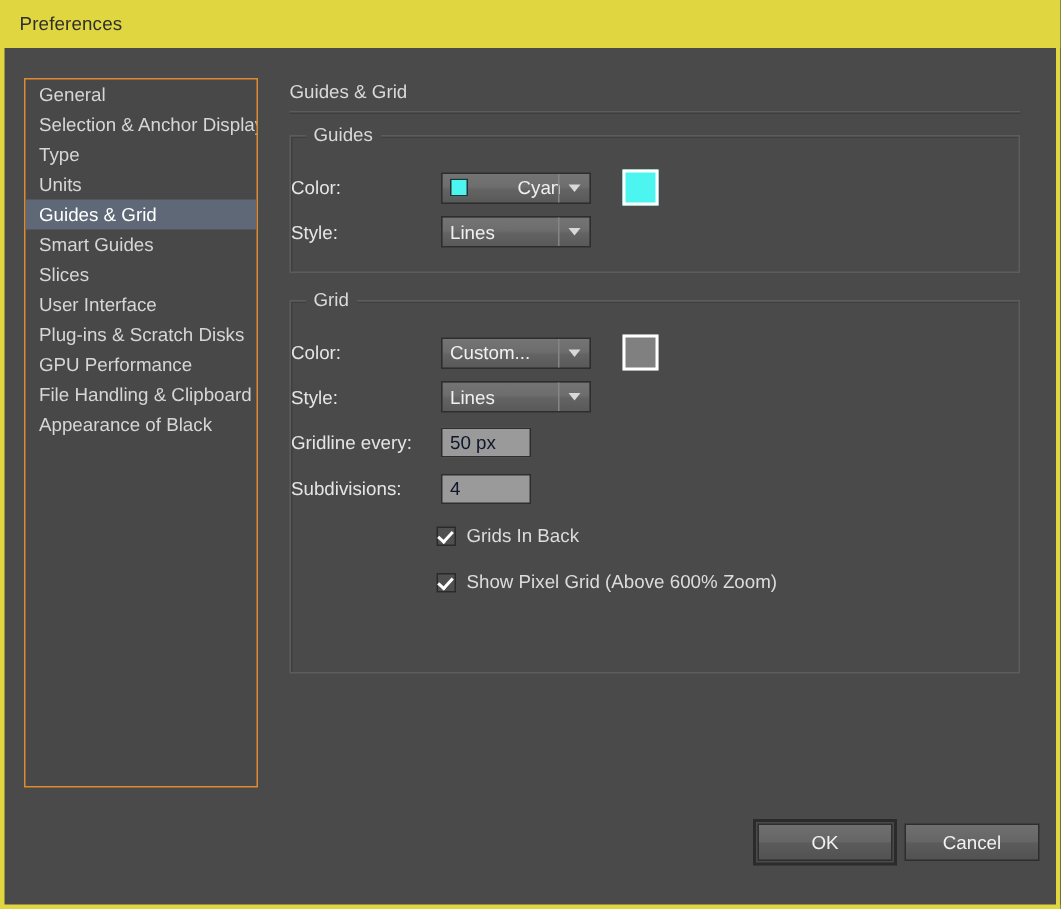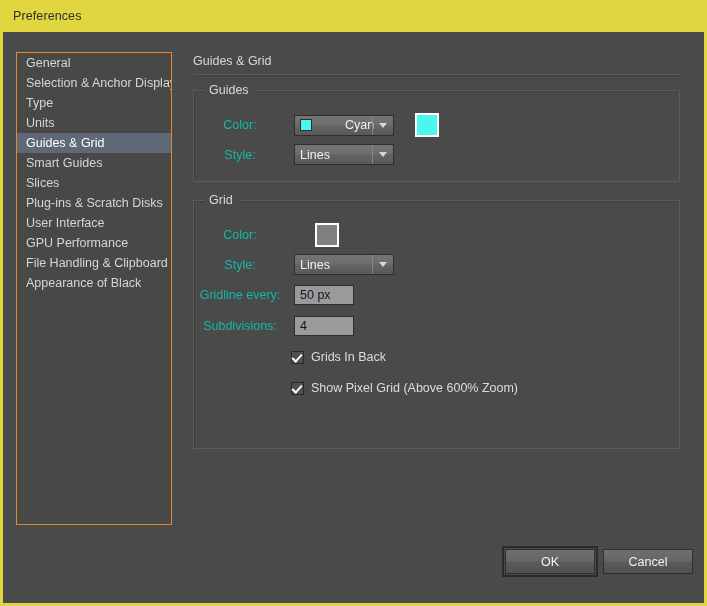--- a/index.html
+++ b/index.html
@@ -128,22 +128,22 @@
   }
 
   
   .row {
     position: absolute;
     display: flex;
     align-items: center;
   }
   .field-label {
     font-size: 12.5px;
-    color: #14b8a6;
-    text-align: center;
+    color: #e5e5e5;
+    text-align: left;
     width: 92px;
     margin-right: 8px;
     white-space: nowrap;
   }
 
   
   .combo {
     position: relative;
     height: 21px;
     width: 100px;
@@ -276,22 +276,22 @@
   </div>
 
   <div class="sidebar">
     <div class="sidebar-item">General</div>
     <div class="sidebar-item">Selection &amp; Anchor Display</div>
     <div class="sidebar-item">Type</div>
     <div class="sidebar-item">Units</div>
     <div class="sidebar-item selected">Guides &amp; Grid</div>
     <div class="sidebar-item">Smart Guides</div>
     <div class="sidebar-item">Slices</div>
+    <div class="sidebar-item">User Interface</div>
     <div class="sidebar-item">Plug-ins &amp; Scratch Disks</div>
-    <div class="sidebar-item">User Interface</div>
     <div class="sidebar-item">GPU Performance</div>
     <div class="sidebar-item">File Handling &amp; Clipboard</div>
     <div class="sidebar-item">Appearance of Black</div>
   </div>
 
   <div class="main">
 
     <div class="panel-title">Guides &amp; Grid</div>
     <div class="panel-title-rule"></div>
 
@@ -319,20 +319,26 @@
           </div>
         </div>
       </div>
     </div>
 
     <div class="groupbox" id="grid-group">
       <div class="group-legend">Grid</div>
 
       <div class="row" style="left:0; top:22px;">
         <div class="field-label">Color:</div>
+        <div class="combo" style="width:100px;">
+          <div class="combo-text">Custom...</div>
+          <div class="combo-arrow-wrap">
+            <div class="combo-arrow"></div>
+          </div>
+        </div>
         <div class="swatch-btn" id="grid-swatch" style="margin-left: 21px; background: rgb(128, 128, 128);"></div>
       </div>
 
       <div class="row" style="left:0; top:53px;">
         <div class="field-label">Style:</div>
         <div class="combo" style="width:100px;">
           <div class="combo-text">Lines</div>
           <div class="combo-arrow-wrap">
             <div class="combo-arrow"></div>
           </div>

